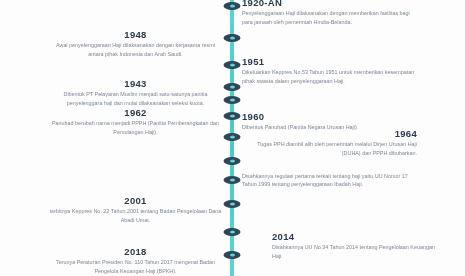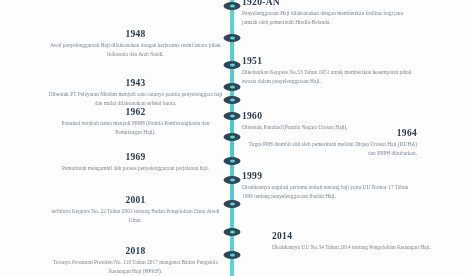--- a/index.html
+++ b/index.html
@@ -13,21 +13,20 @@
     font-family: "Liberation Sans", sans-serif;
     overflow: hidden;
     position: relative;
   }
 
   #timeline-root {
     position: relative;
     width: 465px;
     height: 276px;
     background: #fdfdfd;
-    font-family: Liberation Serif, serif;
   }
 
   
   .spine {
     position: absolute;
     left: 232px;
     top: 0;
     width: 4px;
     height: 276px;
     background: linear-gradient(180deg, #5bd4d4 0%, #49c9cc 50%, #5bd4d4 100%);
@@ -127,28 +126,23 @@
     <p class="desc">Panuhad berubah nama menjadi PPPH (Panitia Pemberangkatan dan Pemulangan Haji).</p>
   </div>
   <div class="node" style="top:116px;"></div>
 
   <div class="entry right" style="top:129px;text-align:right;">
     <p class="year">1964</p>
     <p class="desc">Tugas PPH diambil alih oleh pemerintah melalui Dirjen Urusan Haji (DUHA) dan PPPH dibubarkan.</p>
   </div>
   <div class="node" style="top:137px;"></div>
 
-  <div class="entry left" style="top:153px;">
-    <p class="year">1969</p>
-    <p class="desc">Pemerintah mengambil alih proses penyelenggaraan perjalanan haji.</p>
-  </div>
   <div class="node" style="top:161px;"></div>
 
   <div class="entry right" style="top:172px;">
-    <p class="year">1999</p>
     <p class="desc">Disahkannya regulasi pertama terkait tentang haji yaitu UU Nomor 17 Tahun 1999 tentang penyelenggaraan Ibadah Haji.</p>
   </div>
   <div class="node" style="top:180px;"></div>
 
   <div class="entry left" style="top:196px;">
     <p class="year">2001</p>
     <p class="desc">terbitnya Keppres No. 22 Tahun 2001 tentang Badan Pengelolaan Dana Abadi Umat.</p>
   </div>
   <div class="node" style="top:204px;"></div>
 

